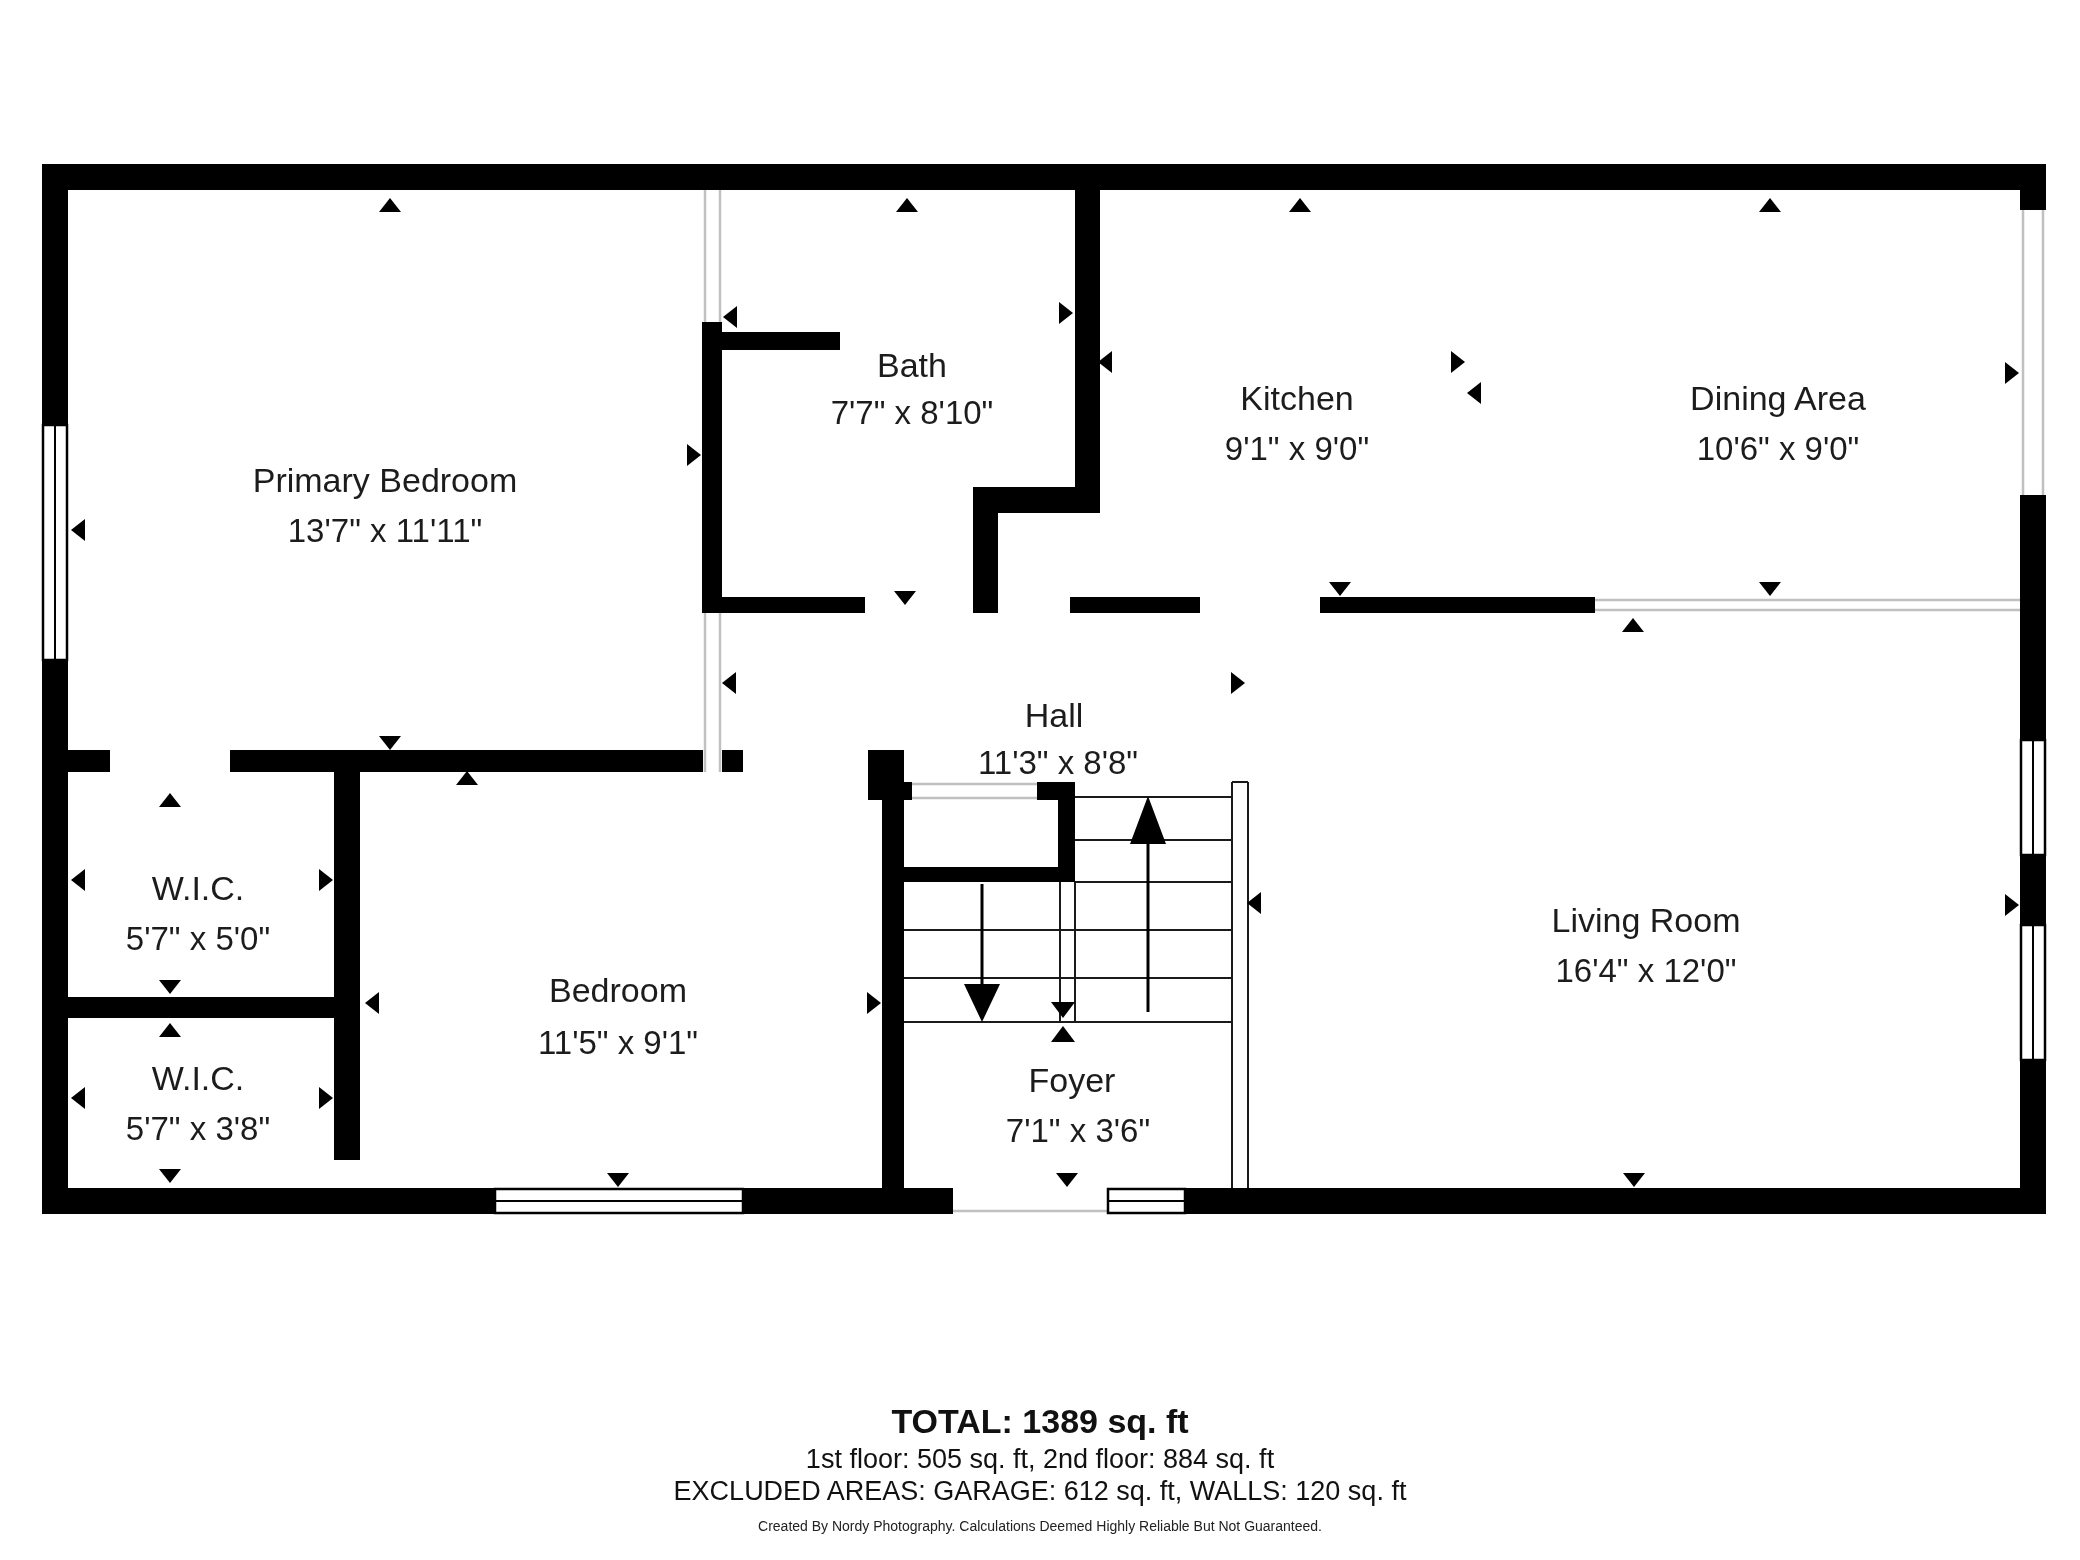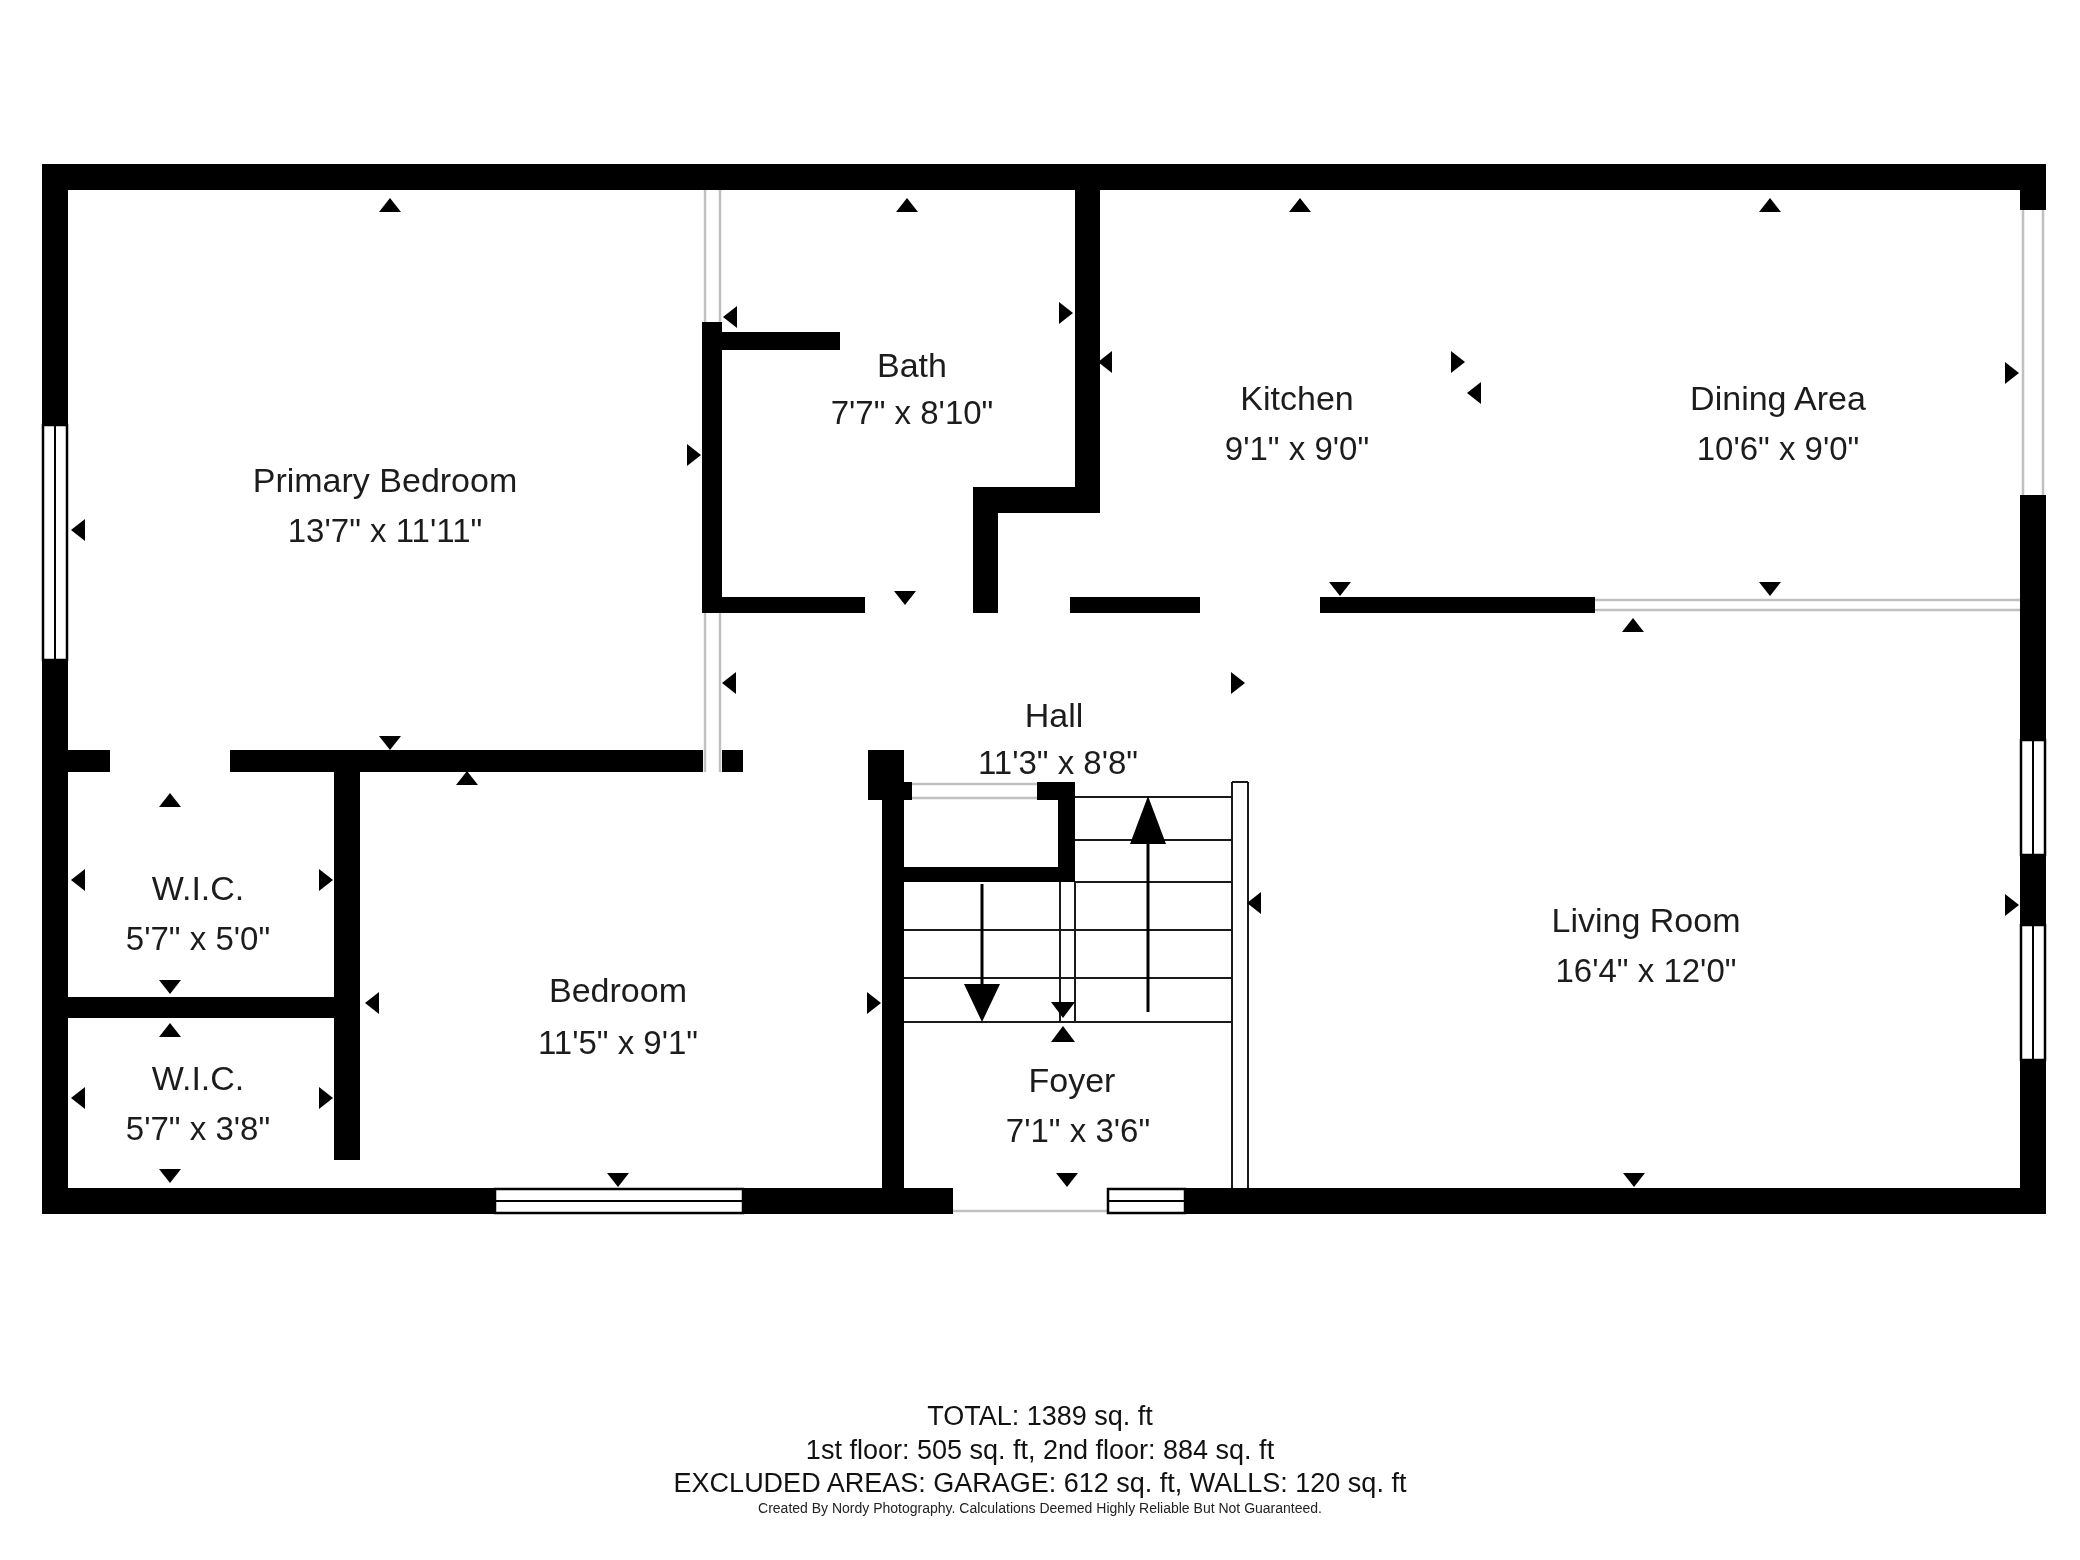--- a/index.html
+++ b/index.html
@@ -2,23 +2,23 @@
 <html><head>
 <meta charset="utf-8">
 <style>
   html,body{margin:0;padding:0;background:#fff;}
   .stage{position:relative;width:2080px;height:1560px;background:#ffffff;overflow:hidden;
          font-family:"Liberation Sans",sans-serif;}
   .plan-svg{position:absolute;left:0;top:0;width:2080px;height:1560px;}
   .room-name{font-size:34px;fill:#1c1c1c;}
   .room-dims{font-size:33px;fill:#1c1c1c;}
   .summary{position:absolute;left:0;right:0;top:1400px;text-align:center;color:#111;}
-  .summary .total{font-size:27px;font-weight:normal;line-height:1.25;}
+  .summary .total{font-size:34px;font-weight:bold;line-height:1.25;}
   .summary .floors,.summary .excluded{font-size:27px;line-height:1.22;}
-  .summary .credit{font-size:14px;color:#222;}
+  .summary .credit{font-size:14px;margin-top:10px;color:#222;}
 </style>
 </head>
 <body>
 
 <div class="stage">
 <svg class="plan-svg" viewBox="0 0 2080 1560">
 
   <g fill="#000000" shape-rendering="crispEdges">
 
     <rect x="42" y="164" width="2004" height="26"></rect>

